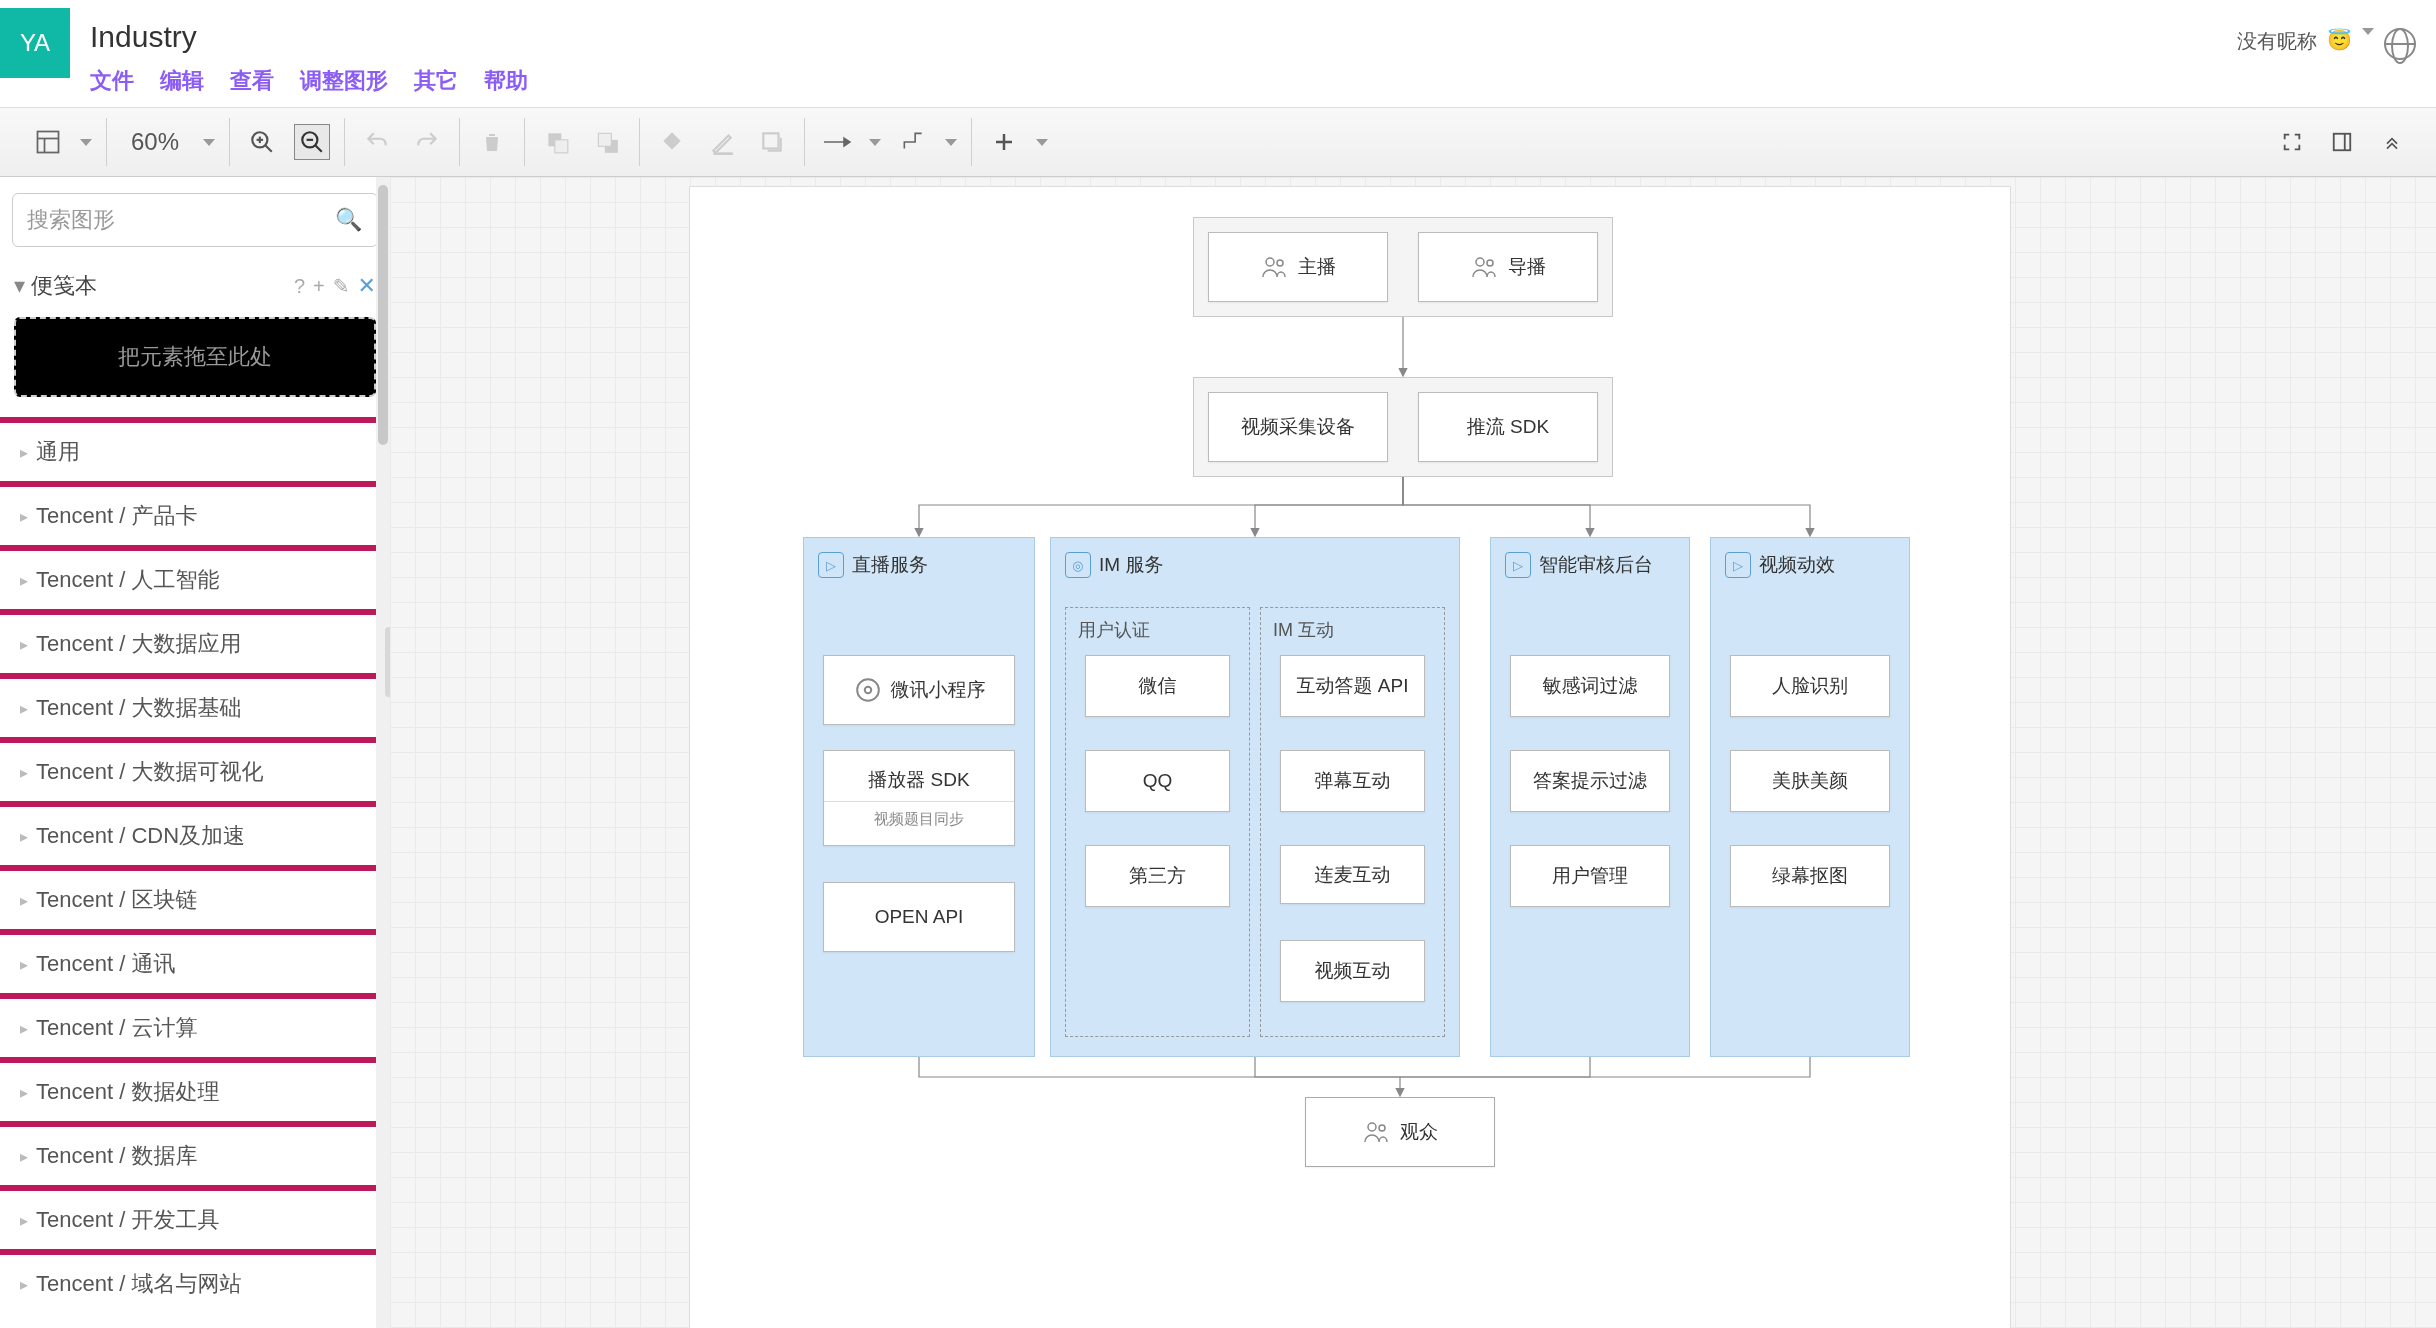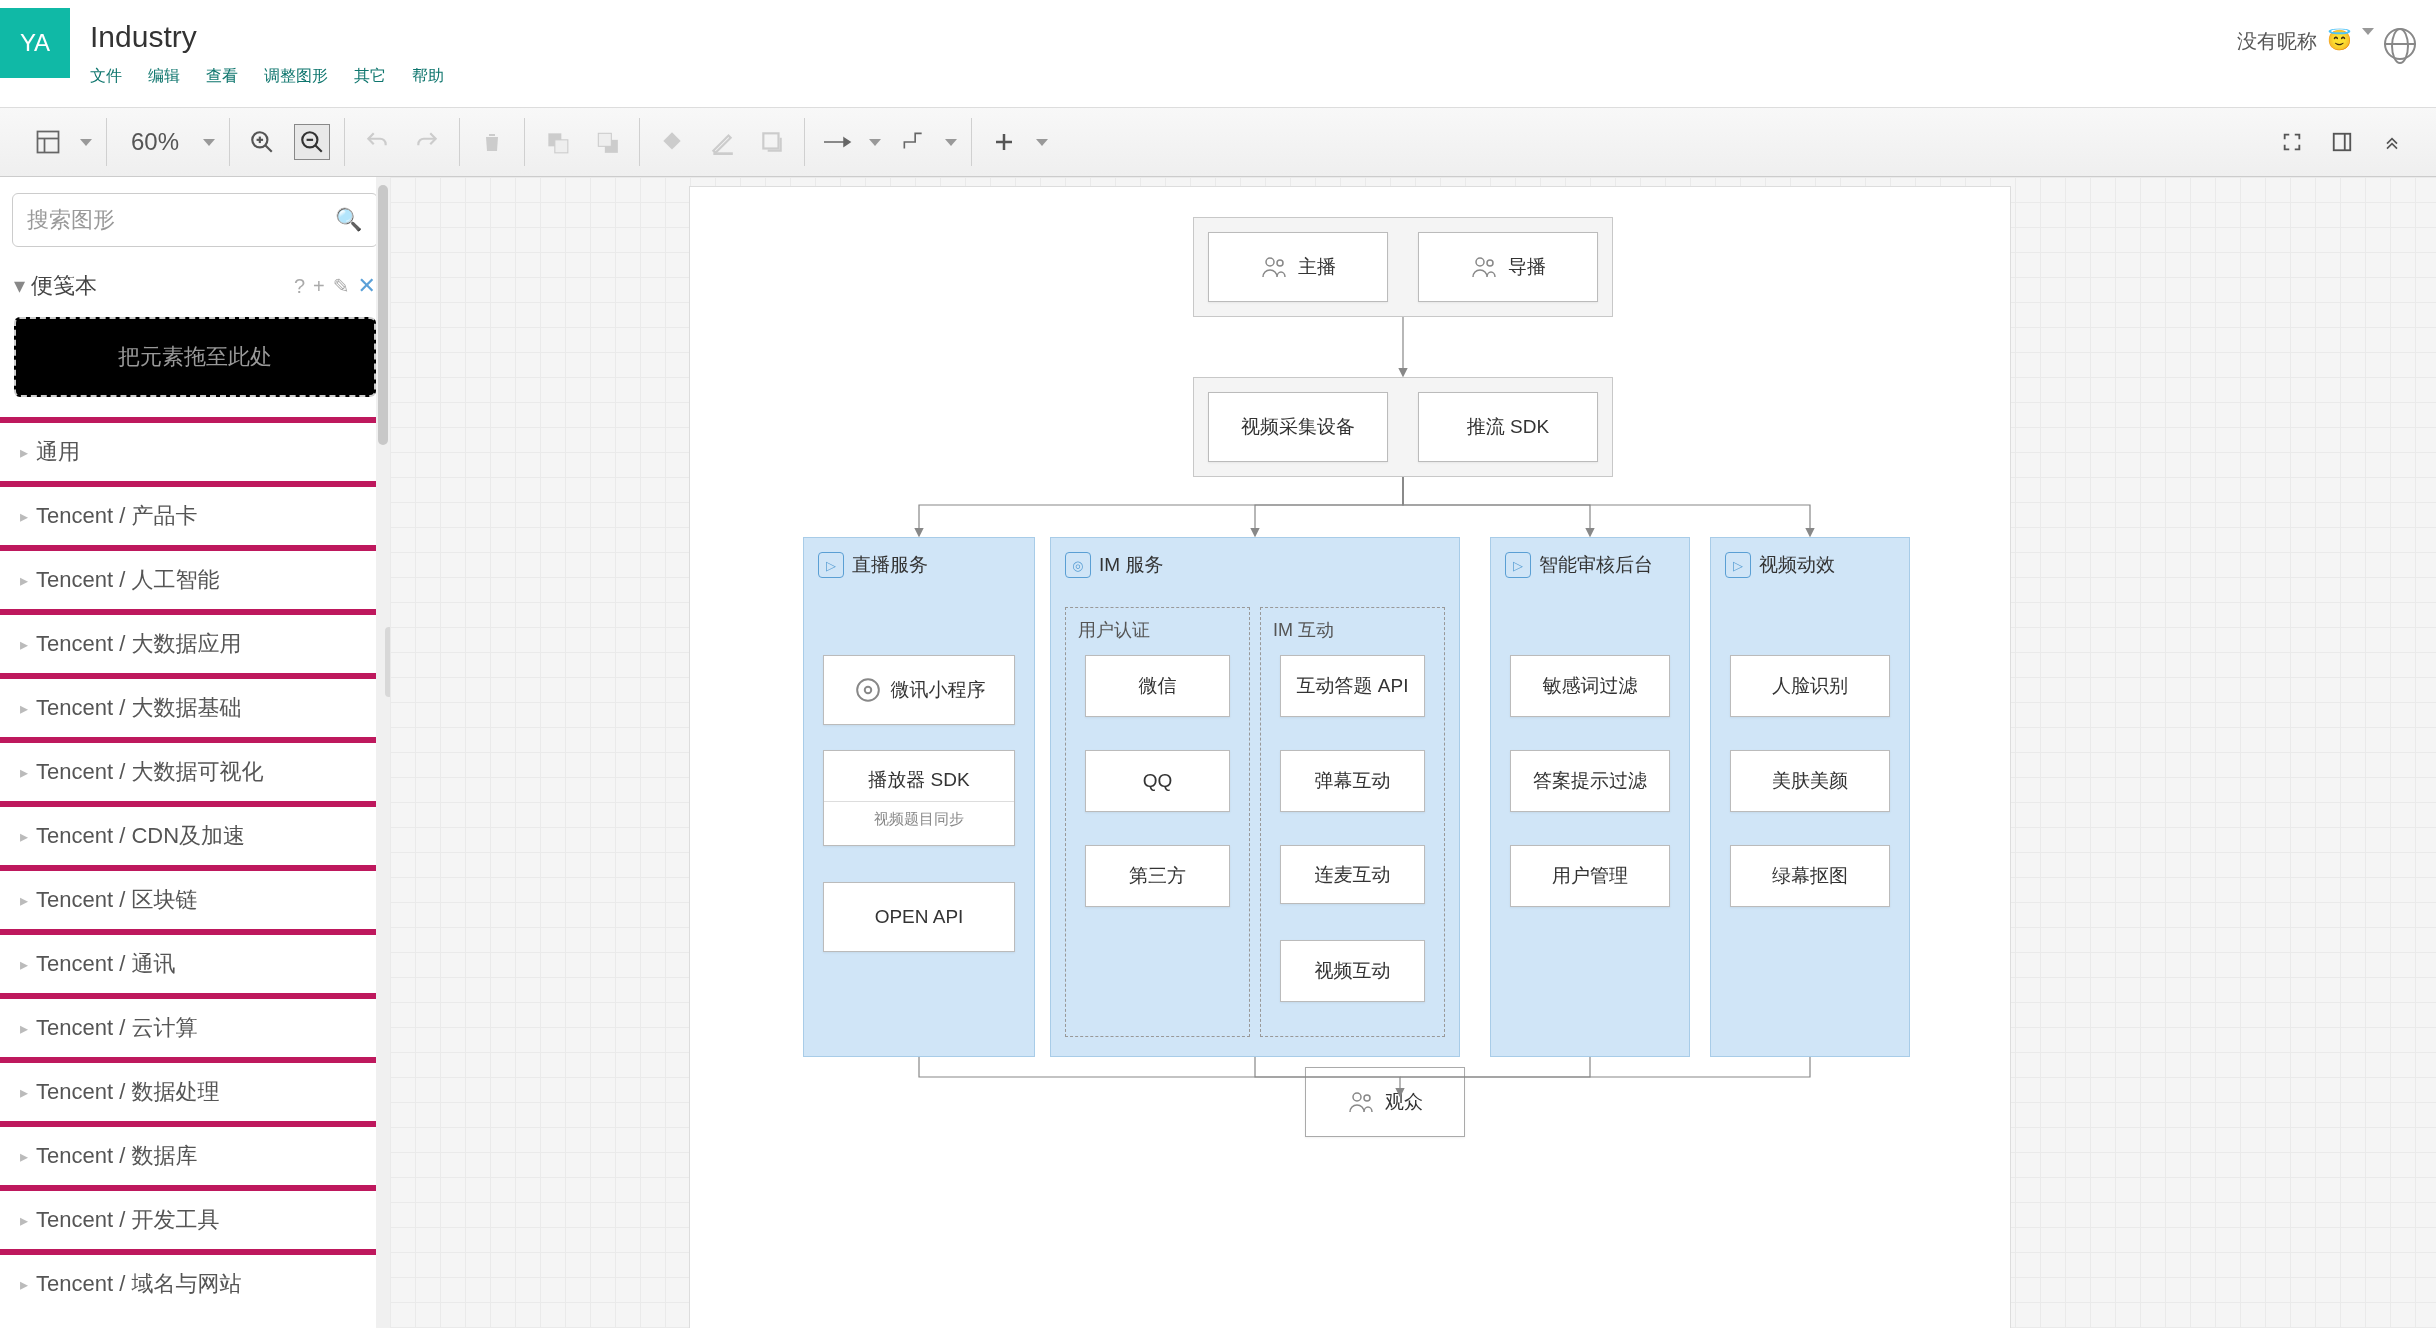--- a/index.html
+++ b/index.html
@@ -2,21 +2,21 @@
 <html><head>
 <meta charset="utf-8">
 <style>
 *{box-sizing:border-box;margin:0;padding:0;font-family:-apple-system,BlinkMacSystemFont,"Segoe UI",Helvetica,Arial,sans-serif}
 body{background:#fff;overflow:hidden;width:2436px;height:1328px;position:relative;font-size:21px}
 .header{height:107px;background:#fff;display:flex;align-items:flex-start;padding:0;position:relative}
 .avatar{width:70px;height:70px;background:#10b9a6;color:#fff;display:flex;align-items:center;justify-content:center;font-size:24px;font-weight:500;margin-top:8px}
 .header-content{flex:1;padding-left:20px;padding-top:20px}
 .doc-title{font-size:30px;font-weight:400;color:#333;margin-bottom:12px}
 .menu-bar{display:flex;gap:26px}
-.menu-item{font-size:16px;font-weight:400;color:#0f766e;cursor:pointer}
+.menu-item{font-size:22px;font-weight:700;color:#8b5cf6;cursor:pointer}
 .user-area{position:absolute;right:20px;top:28px;display:flex;gap:10px}
 .user-nick{font-size:20px;color:#555}
 .emoji{font-size:20px}
 .globe-icon{width:32px;height:32px;border:2px solid #888;border-radius:50%;position:relative}
 .globe-icon::before{content:"";position:absolute;top:-2px;left:50%;width:14px;height:32px;border:2px solid #888;border-radius:50%;transform:translateX(-50%)}
 .globe-icon::after{content:"";position:absolute;left:-2px;top:50%;width:32px;height:2px;background:#888;transform:translateY(-50%)}
 .caret{width:0;height:0;border-left:6px solid transparent;border-right:6px solid transparent;border-top:7px solid #999}
 .toolbar{height:70px;background:linear-gradient(#f8f8f8,#efefef);border-top:1px solid #ddd;border-bottom:1px solid #ccc;display:flex;align-items:center;padding:0 16px;gap:0}
 .tb-group{display:flex;align-items:center;height:100%;padding:0 14px;gap:14px}
 .tb-sep{width:1px;height:48px;background:#d0d0d0}
@@ -371,21 +371,21 @@
       <div class="node" style="left:1040px;top:468px;width:160px;height:62px">
           <span>人脸识别</span>
         </div>
       <div class="node" style="left:1040px;top:563px;width:160px;height:62px">
           <span>美肤美颜</span>
         </div>
       <div class="node" style="left:1040px;top:658px;width:160px;height:62px">
           <span>绿幕抠图</span>
         </div>
 
-      <div class="node" style="left:615px;top:880px;width:160px;height:70px;border:1.5px solid #aaa">
+      <div class="node" style="left:615px;top:910px;width:190px;height:70px;border:1.5px solid #aaa">
         <span class="ico-box">
             <svg width="28" height="24" viewBox="0 0 28 24" fill="none" stroke="#888" stroke-width="1.5">
               <circle cx="9" cy="7" r="4"></circle>
               <circle cx="19" cy="8" r="3"></circle>
               <path d="M2 22c0-4 3-7 7-7s7 3 7 7M16 22c0-3 2-5 4-5s4 2 4 5"></path>
             </svg>
           </span>
         <span>观众</span>
       </div>
 

